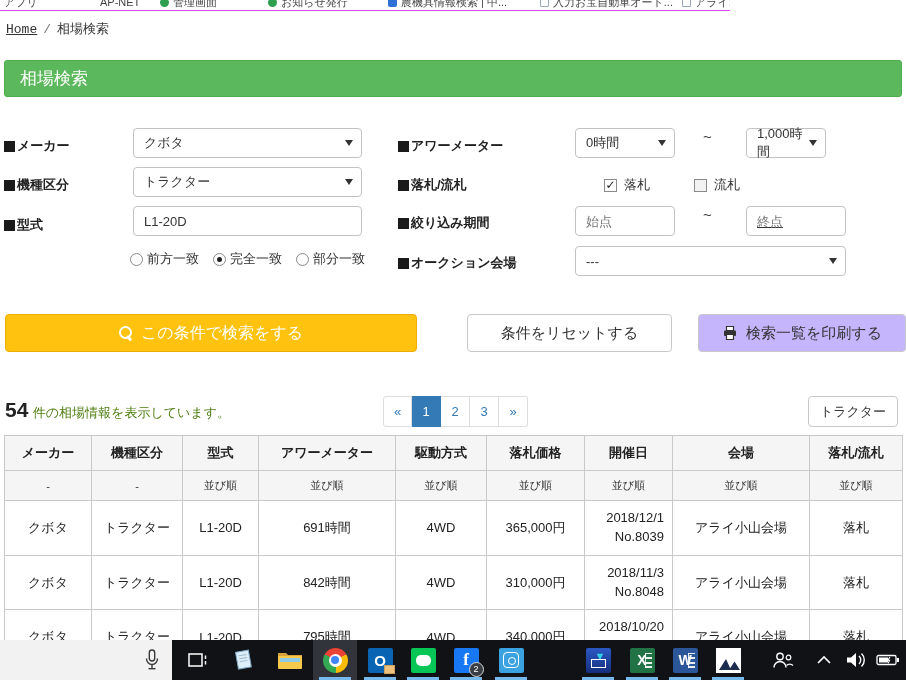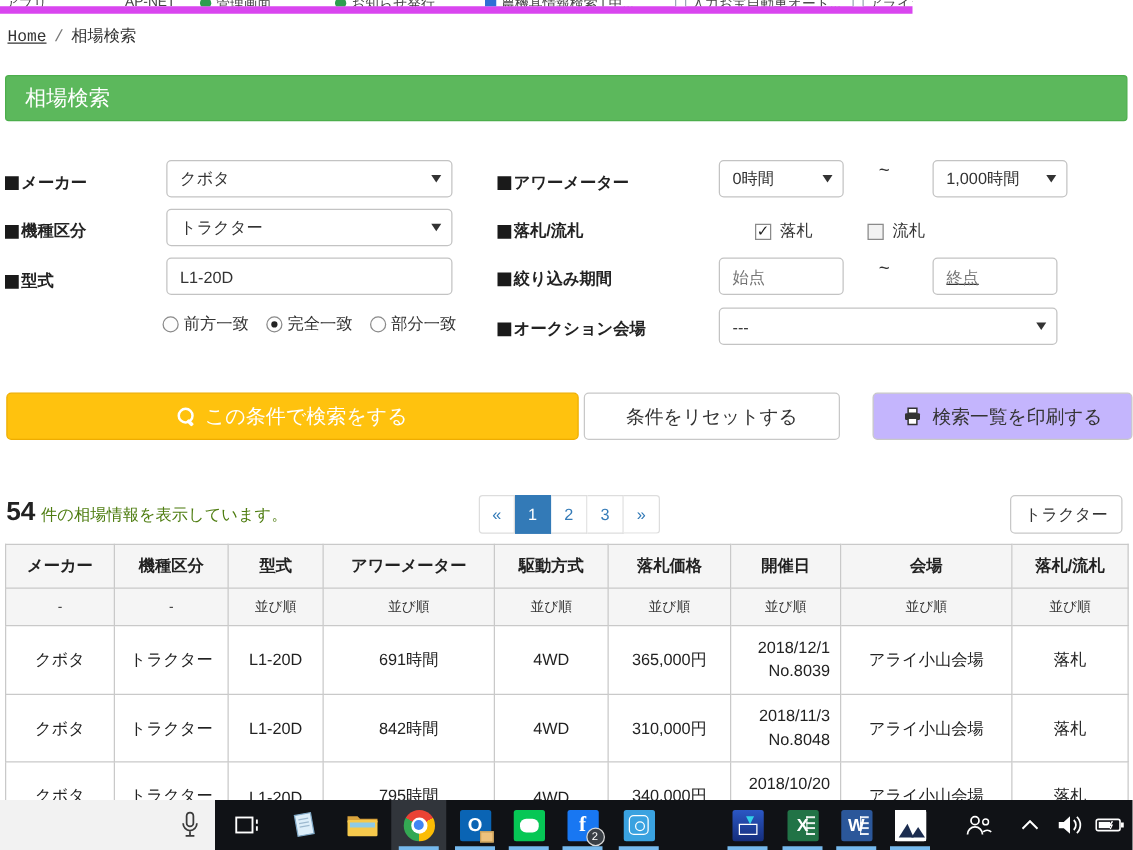--- a/index.html
+++ b/index.html
@@ -1,21 +1,21 @@
 <!DOCTYPE html>
 <html><head>
 <meta charset="utf-8">
 <style>
   * { box-sizing: border-box; margin: 0; padding: 0; }
   html,body { width:906px; height:680px; overflow:hidden; background:#fff;
     font-family:"Liberation Sans","DejaVu Sans",sans-serif; color:#333; }
 
   
   #bookmarks-strip { position:absolute; top:0; left:0; width:730px; height:11px;
-    background:#fff; border-bottom:6px solid #d946ef; overflow:hidden; }
+    background:#fff; border-bottom:1px solid #d946ef; overflow:hidden; }
   .bm-item { position:absolute; top:-7px; height:18px; display:flex; align-items:center;
     font-size:11px; color:#444; white-space:nowrap; }
   .bm-ico { width:9px; height:9px; border-radius:50%; margin-right:4px; display:inline-block; }
   .bm-ico.green { background:#2e9e4f; }
   .bm-ico.blue  { background:#2f6fd6; border-radius:2px; }
   .bm-ico.page  { background:#fff; border:1px solid #9aa7b5; border-radius:1px; }
 
   
   #breadcrumb { position:absolute; top:20px; left:6px; font-size:13px; color:#333;font-family:Liberation Mono, monospace; }
   #breadcrumb a { color:#333; text-decoration:underline; cursor:pointer; }
@@ -49,21 +49,21 @@
   .chk-row { position:absolute; display:flex; gap:44px; font-size:13px; align-items:center; }
   .chk { display:flex; align-items:center; gap:7px; cursor:pointer; }
   .cbox { width:13px; height:13px; border:1px solid #8a8a8a; background:#fff;
     display:inline-block; position:relative; font-size:12px; line-height:11px;
     text-align:center; color:#1a1a1a; font-weight:bold; }
   .cbox.off { background:#f2f2f2; }
 
   
   .btn { position:absolute; height:38px; border-radius:4px; display:flex;
     align-items:center; justify-content:center; cursor:pointer; font-size:15px; gap:8px; }
-  #search-btn { top:314px; left:5px; width:458px; background:#ffc20e;
+  #search-btn { top:314px; left:5px; width:412px; background:#ffc20e;
     border:1px solid #eead00; color:#fff; font-size:16px; }
   #reset-btn  { top:314px; left:467px; width:205px; background:#fff; border:1px solid #c8c8c8; }
   #print-btn  { top:314px; left:698px; width:208px; background:#c4b5fd; border:1px solid #c8c8c8; }
 
   
   .mag { width:14px; height:14px; position:relative; display:inline-block; }
   .mag::before { content:""; position:absolute; left:0; top:0; width:9px; height:9px;
     border:2px solid #fff; border-radius:50%; }
   .mag::after { content:""; position:absolute; left:9px; top:9px; width:6px; height:2.5px;
     background:#fff; transform:rotate(45deg); transform-origin:0 0; border-radius:1px; }
@@ -227,21 +227,21 @@
 
 <div class="fld-label" style="top:137px; left:398px;">
     <span class="sq"></span>
     <span>アワーメーター</span>
   </div>
 <div class="sel" style="top:128px; left:575px; width:100px;">
     <span class="sel-value">0時間</span>
     <span class="caret"></span>
   </div>
 <span class="tilde" style="top:128px; left:703px;">~</span>
-<div class="sel" style="top:128px; left:746px; width:108px;align-items:center;">
+<div class="sel" style="top:128px; left:746px; width:80px;align-items:center;">
     <span class="sel-value">1,000時間</span>
     <span class="caret"></span>
   </div>
 
 <div class="fld-label" style="top:176px; left:398px;">
     <span class="sq"></span>
     <span>落札/流札</span>
   </div>
 <div class="chk-row" style="top:176px; left:604px;">
   <span class="chk">

